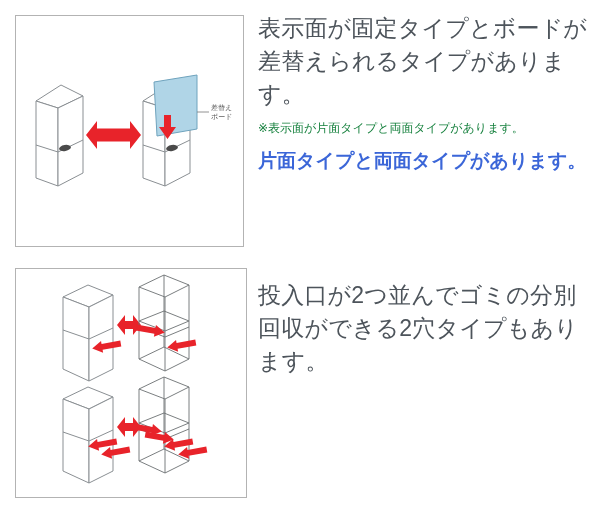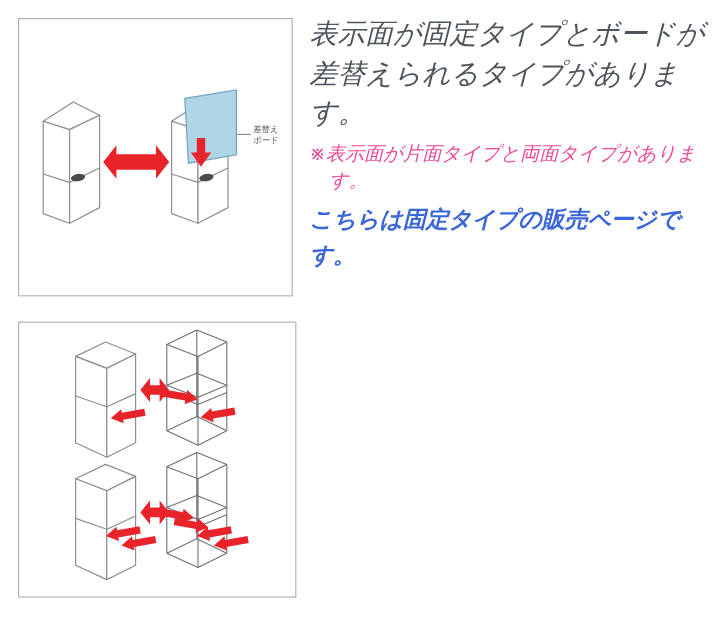--- a/index.html
+++ b/index.html
@@ -7,29 +7,29 @@
     position:relative;width:600px;height:523px;background:#ffffff;overflow:hidden;
     font-family:"Liberation Sans","DejaVu Sans",sans-serif;
   }
   .panel{
     position:absolute;left:15px;background:#ffffff;
     border:1px solid #b3b3b3;box-sizing:border-box;
   }
   .panel-fixed{top:15px;width:229px;height:232px;}
   .panel-inlet{top:268px;width:232px;height:230px;}
   .panel svg{display:block;}
-  .col{position:absolute;left:258px;width:334px;font-style:italic;}
+  .col{position:absolute;left:258px;width:334px;}
   .col-top{top:12px;}
   .col-bottom{top:279px;}
   .para{
     margin:0;font-size:23px;line-height:33px;color:#4d545b;
     letter-spacing:0.2px;word-break:normal;line-break:strict;
   }
   .note{
-    margin:6px 0 0 0;width:316px;font-size:16px;line-height:23px;color:#ec4899;
+    margin:6px 0 0 0;width:316px;font-size:12px;line-height:23px;color:#15803d;
     padding-left:16px;text-indent:-16px;line-break:strict;
   }
   .link-line{
     margin:6px 0 0 0;font-size:19px;line-height:30px;color:#3b66d8;font-weight:bold;
   }
   .cab-solid{fill:#ffffff;stroke:#8a8f93;stroke-width:1;stroke-linejoin:round;}
   .cab-line{fill:none;stroke:#8a8f93;stroke-width:1;stroke-linejoin:round;}
   .wire{fill:none;stroke:#6b6f72;stroke-width:0.9;stroke-linejoin:round;}
   .red{fill:#e8232a;stroke:none;}
   .board{fill:#b0d5e7;stroke:#6fa3bd;stroke-width:1;}
@@ -126,19 +126,20 @@
         <g transform="translate(177,81) rotate(-10)">
           <polygon class="red" points="-15,0 -5,-6 -5,-3 14,-3 14,3 -5,3 -5,6"></polygon>
         </g>
       </g>
     </svg>
   </div>
 
   <div class="col col-top">
     <p class="para">表示面が固定タイプとボードが差替えられるタイプがあります。</p>
     <p class="note">※表示面が片面タイプと両面タイプがあります。</p>
-    <p class="link-line">こちらは固定タイプの販売ページです。</p>
+    <p class="link-line">片面タイプと両面タイプがあります。</p>
   </div>
 
   <div class="col col-bottom">
+    <p class="para">投入口が2つ並んでゴミの分別回収ができる2穴タイプもあります。</p>
   </div>
 
 </div>
 
 </body></html>

